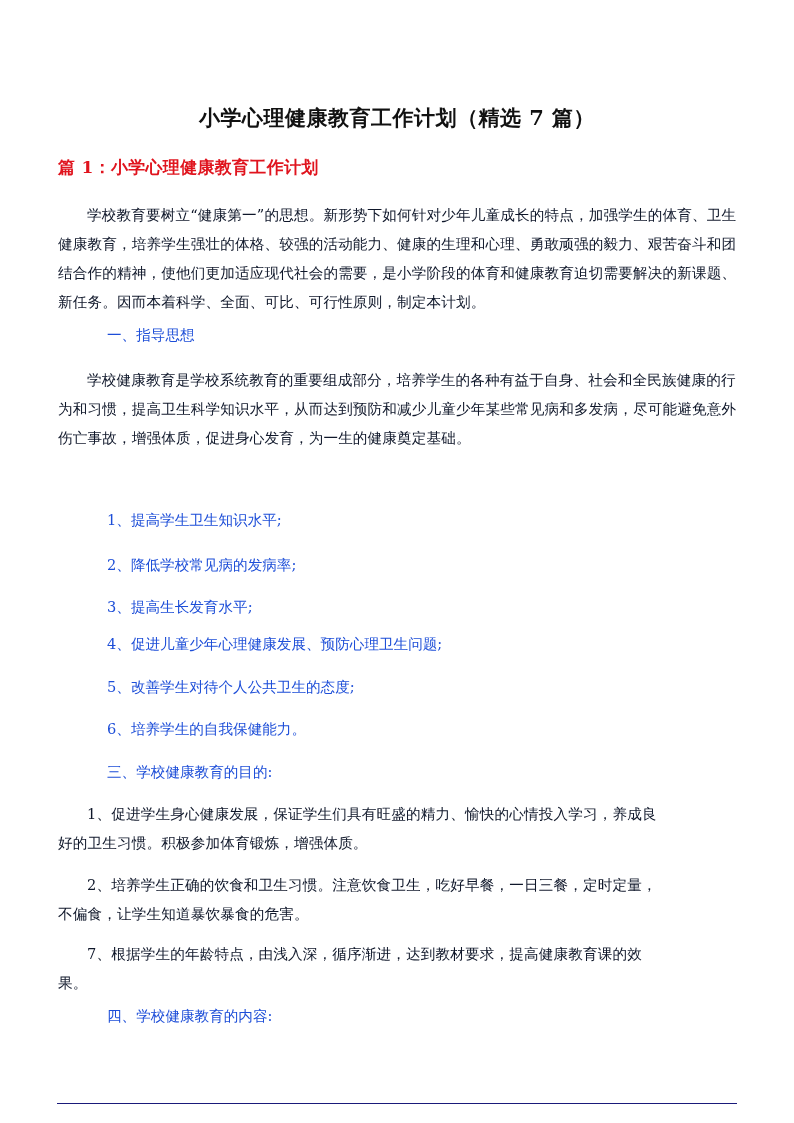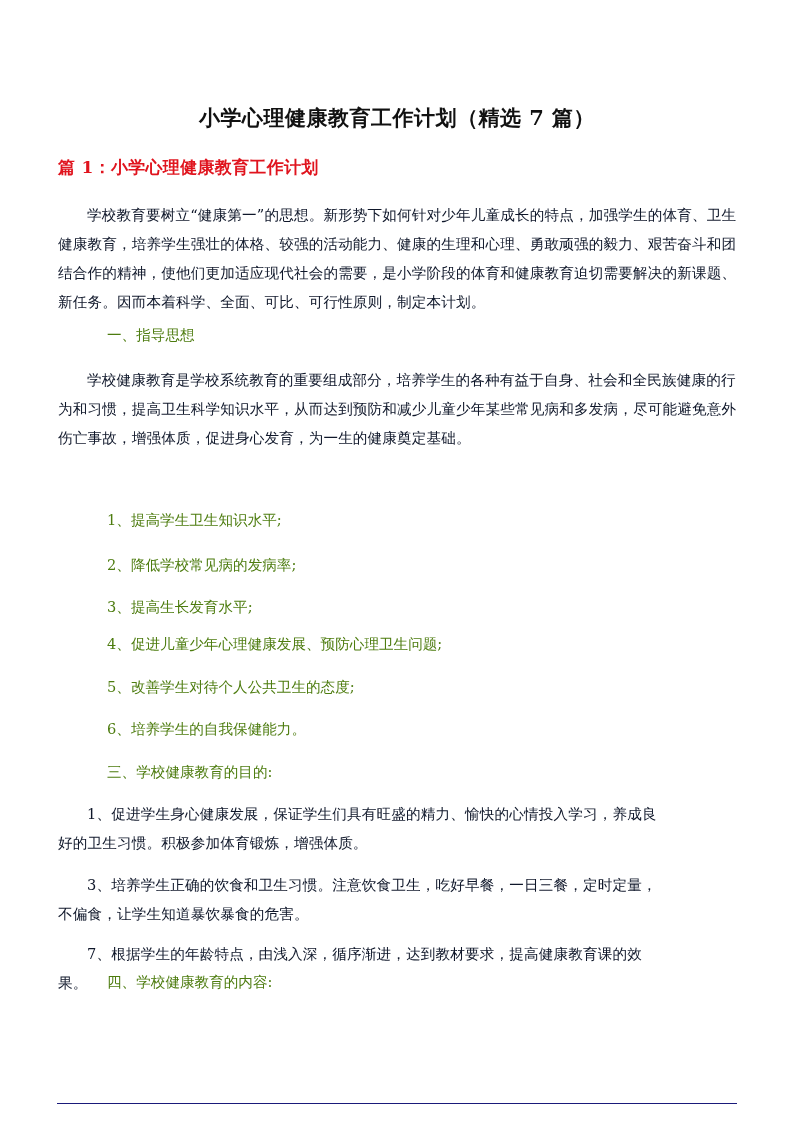--- a/index.html
+++ b/index.html
@@ -5,21 +5,21 @@
     html, body { margin: 0; padding: 0; background: #ffffff; }
     body { width: 794px; height: 1123px; position: relative; overflow: hidden;
            font-family: "DejaVu Serif", "Liberation Serif", serif; color: #1a1a1a; }
     .page { position: absolute; left: 0; top: 0; width: 794px; height: 1123px; padding-left: 8px; }
     .title { position: absolute; left: 0; width: 794px; top: 104px; text-align: center;
              font-size: 21px; font-weight: bold; letter-spacing: 0.5px; color: #111; }
     .section-heading { position: absolute; left: 58px; top: 156px; font-size: 17px;
                        font-weight: bold; color: #e0141e; letter-spacing: 0.3px; }
     .para { position: absolute; left: 58px; width: 680px; font-size: 14.6px; line-height: 29px;
             text-indent: 29px; letter-spacing: 0.15px; color: #0f172a; }
-    .line { position: absolute; left: 58px; font-size: 14.6px; line-height: 20px; white-space: nowrap; color: #4d7c0f; }
+    .line { position: absolute; left: 58px; font-size: 14.6px; line-height: 20px; white-space: nowrap; color: #1d4ed8; }
     .indent { padding-left: 49px; }
     .footer-rule { position: absolute; left: 57px; top: 1103px; width: 680px; height: 1px; background: #1a1a7a; }
   </style>
 </head>
 <body>
 
 <div class="page">
 
   <div class="title">小学心理健康教育工作计划（精选 7 篇）</div>
 
@@ -35,19 +35,19 @@
   <div class="line indent" style="top:510px;">1、提高学生卫生知识水平;</div>
   <div class="line indent" style="top:555px;">2、降低学校常见病的发病率;</div>
   <div class="line indent" style="top:597px;">3、提高生长发育水平;</div>
   <div class="line indent" style="top:634px;">4、促进儿童少年心理健康发展、预防心理卫生问题;</div>
   <div class="line indent" style="top:677px;">5、改善学生对待个人公共卫生的态度;</div>
   <div class="line indent" style="top:719px;">6、培养学生的自我保健能力。</div>
 
   <div class="line indent" style="top:762px;">三、学校健康教育的目的:</div>
 
   <div class="para" style="top:799px; width:600px;">1、促进学生身心健康发展，保证学生们具有旺盛的精力、愉快的心情投入学习，养成良好的卫生习惯。积极参加体育锻炼，增强体质。</div>
-  <div class="para" style="top:870px; width:600px;">3、培养学生正确的饮食和卫生习惯。注意饮食卫生，吃好早餐，一日三餐，定时定量，不偏食，让学生知道暴饮暴食的危害。</div>
+  <div class="para" style="top:870px; width:600px;">2、培养学生正确的饮食和卫生习惯。注意饮食卫生，吃好早餐，一日三餐，定时定量，不偏食，让学生知道暴饮暴食的危害。</div>
   <div class="para" style="top:939px; width:600px;">7、根据学生的年龄特点，由浅入深，循序渐进，达到教材要求，提高健康教育课的效果。</div>
 
-  <div class="line indent" style="top:972px;">四、学校健康教育的内容:</div>
+  <div class="line indent" style="top:1006px;">四、学校健康教育的内容:</div>
 
   <div class="footer-rule"></div>
 </div>
 
 </body></html>

